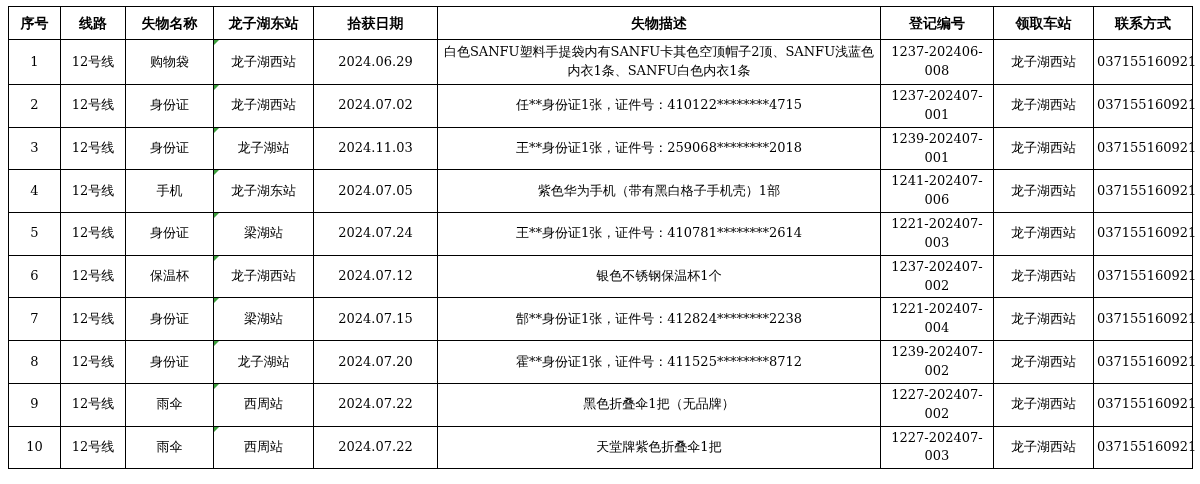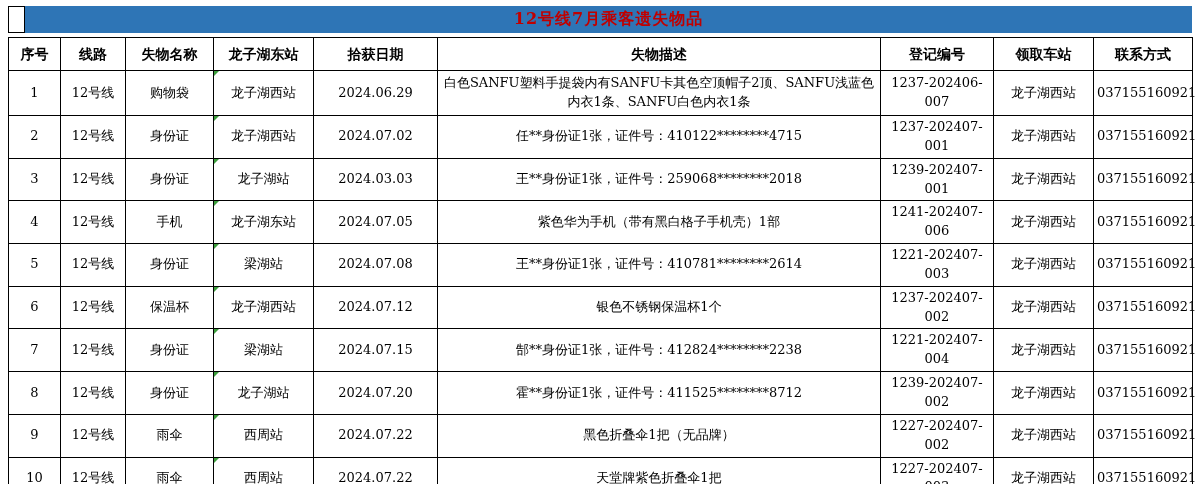--- a/index.html
+++ b/index.html
@@ -17,24 +17,20 @@
   .grid tbody tr{height:33px;}
   .grid tbody tr.tall{height:45px;}
   .grid td.rel{position:relative;}
   .tri{position:absolute;top:0;left:0;width:0;height:0;
     border-top:5px solid var(--tri-green,#3C9E3C);border-right:5px solid transparent;}
 </style>
 </head>
 <body>
 
 <div class="page">
-  <div class="title-bar">
-    <div class="title-spacer"></div>
-    <div class="title-main">12号线7月乘客遗失物品</div>
-  </div>
   <table class="grid">
     <colgroup>
       <col style="width:52px">
         <col style="width:65px">
         <col style="width:88px">
       <col style="width:100px">
         <col style="width:124px">
         <col style="width:443px">
       <col style="width:113px">
         <col style="width:100px">
@@ -54,41 +50,41 @@
         </tr>
     </thead>
     <tbody id="table-body">
         <tr class="tall">
           <td>1</td>
           <td>12号线</td>
           <td>购物袋</td>
           <td class="rel"><span class="tri"></span>龙子湖西站</td>
           <td>2024.06.29</td>
           <td>白色SANFU塑料手提袋内有SANFU卡其色空顶帽子2顶、SANFU浅蓝色内衣1条、SANFU白色内衣1条</td>
-          <td>1237-202406-007</td>
+          <td>1237-202406-008</td>
           <td>龙子湖西站</td>
           <td>037155160921</td>
         </tr>
         <tr>
           <td>2</td>
           <td>12号线</td>
           <td>身份证</td>
           <td class="rel"><span class="tri"></span>龙子湖西站</td>
           <td>2024.07.02</td>
           <td>任**身份证1张，证件号：410122********4715</td>
           <td>1237-202407-001</td>
           <td>龙子湖西站</td>
           <td>037155160921</td>
         </tr>
         <tr>
           <td>3</td>
           <td>12号线</td>
           <td>身份证</td>
           <td class="rel"><span class="tri"></span>龙子湖站</td>
-          <td>2024.03.03</td>
+          <td>2024.11.03</td>
           <td>王**身份证1张，证件号：259068********2018</td>
           <td>1239-202407-001</td>
           <td>龙子湖西站</td>
           <td>037155160921</td>
         </tr>
         <tr>
           <td>4</td>
           <td>12号线</td>
           <td>手机</td>
           <td class="rel"><span class="tri"></span>龙子湖东站</td>
@@ -96,21 +92,21 @@
           <td>紫色华为手机（带有黑白格子手机壳）1部</td>
           <td>1241-202407-006</td>
           <td>龙子湖西站</td>
           <td>037155160921</td>
         </tr>
         <tr>
           <td>5</td>
           <td>12号线</td>
           <td>身份证</td>
           <td class="rel"><span class="tri"></span>梁湖站</td>
-          <td>2024.07.08</td>
+          <td>2024.07.24</td>
           <td>王**身份证1张，证件号：410781********2614</td>
           <td>1221-202407-003</td>
           <td>龙子湖西站</td>
           <td>037155160921</td>
         </tr>
         <tr>
           <td>6</td>
           <td>12号线</td>
           <td>保温杯</td>
           <td class="rel"><span class="tri"></span>龙子湖西站</td>

